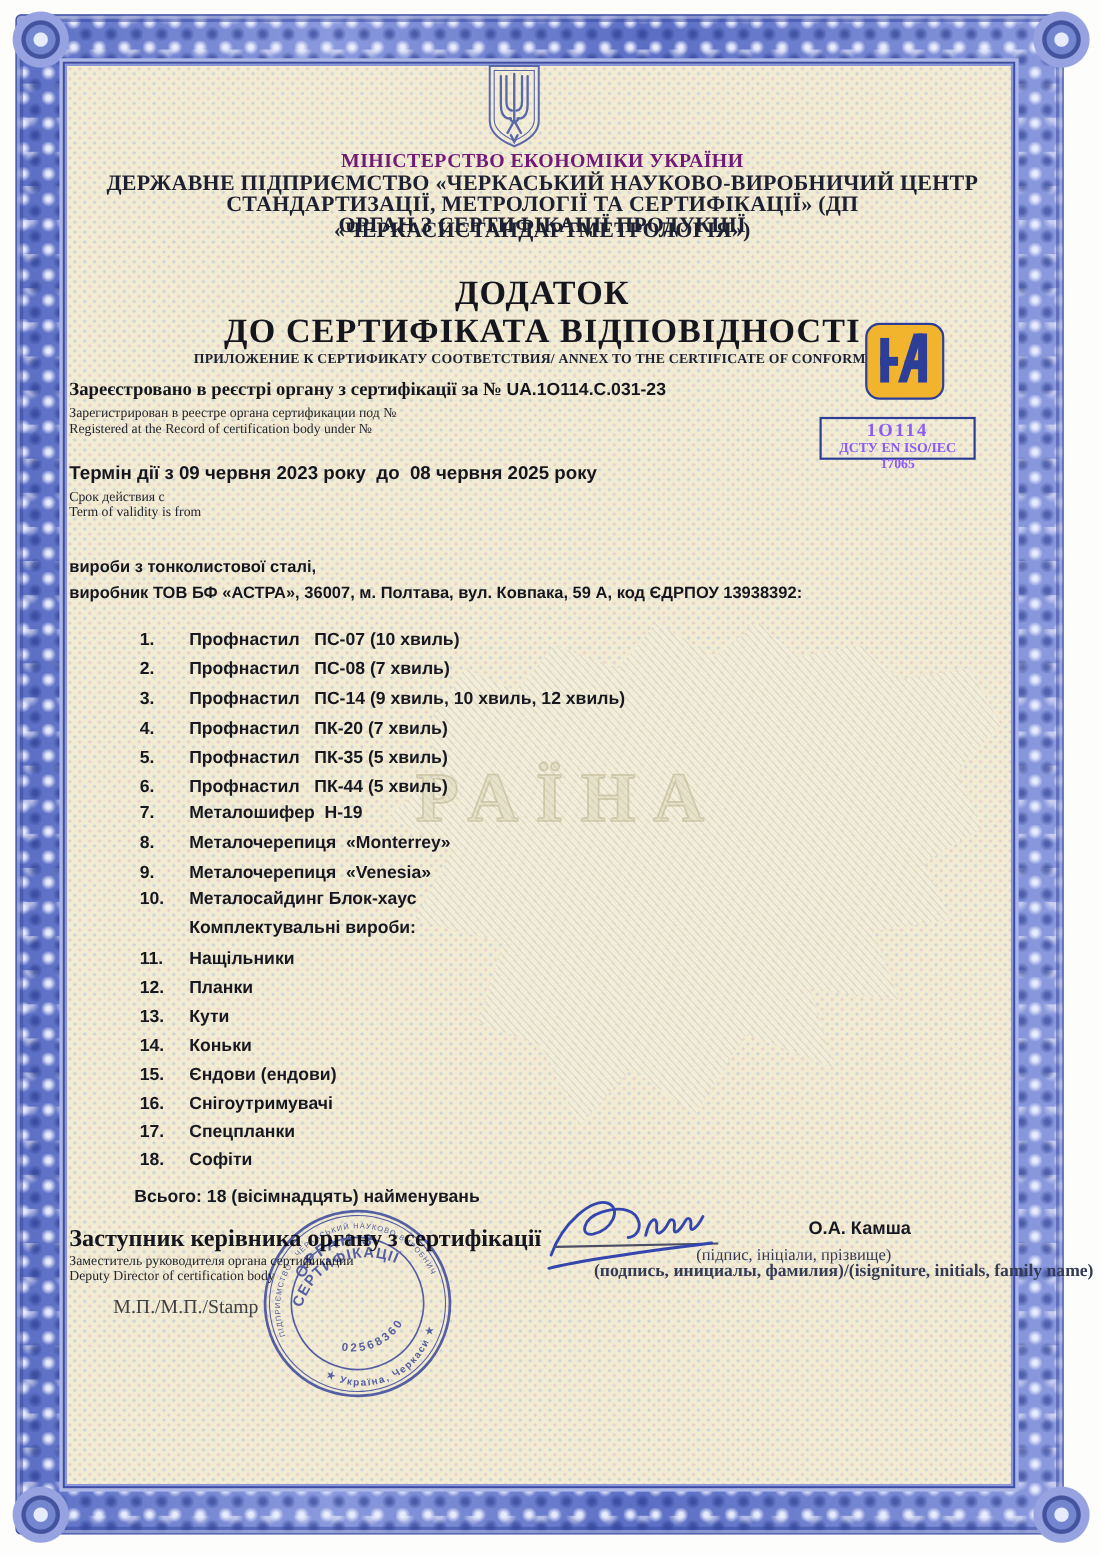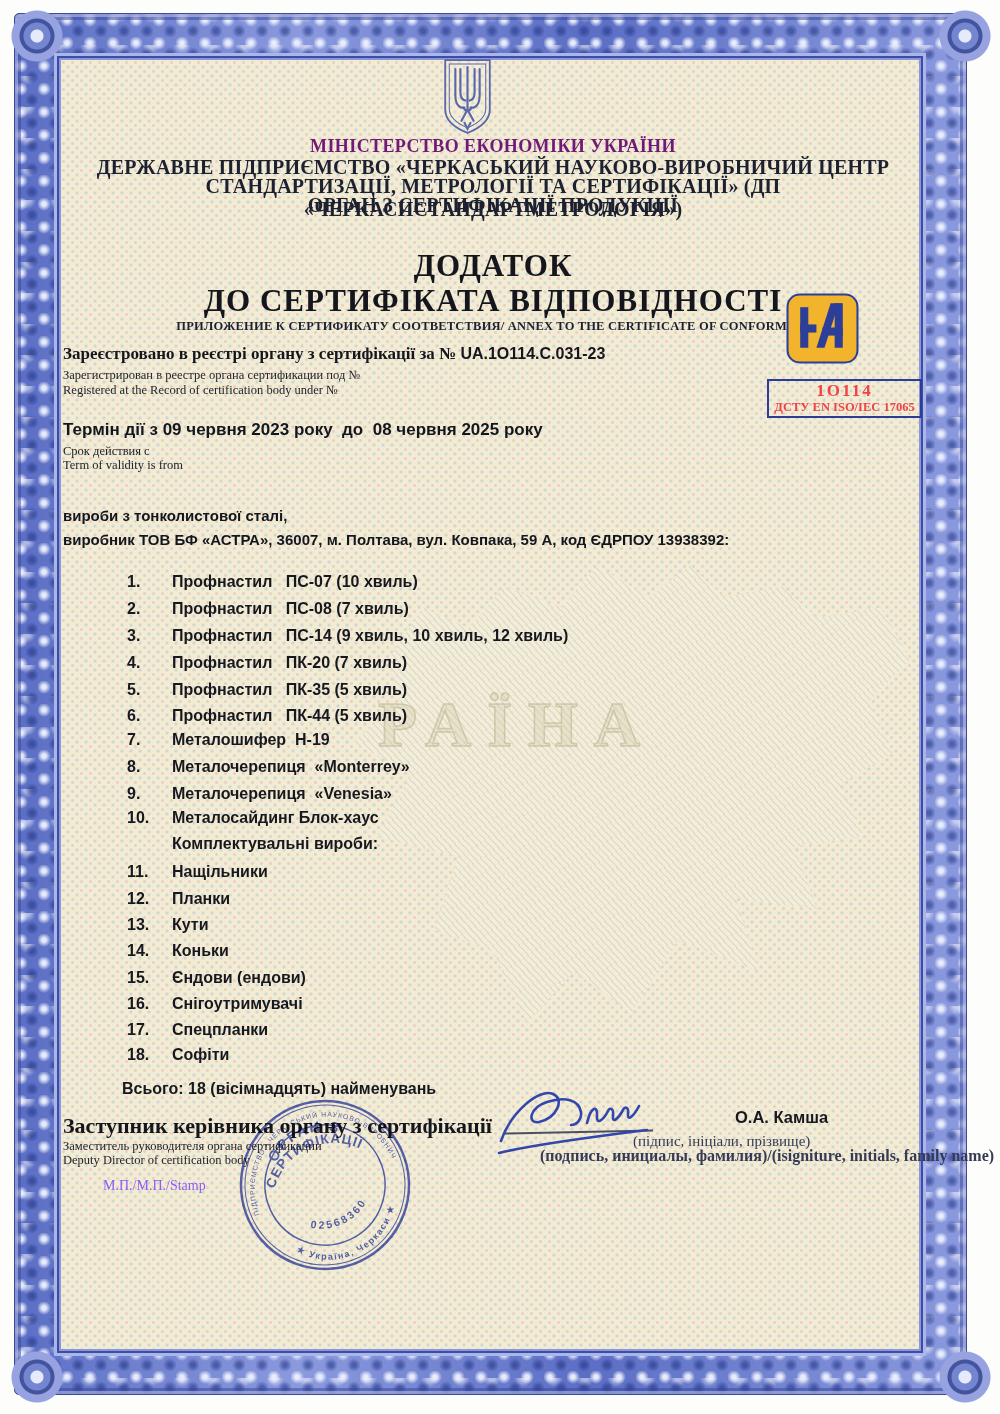--- a/index.html
+++ b/index.html
@@ -69,22 +69,22 @@
   .sans-b { font-family:"Liberation Sans", sans-serif; font-weight:bold; font-size:17px; color:#15161d; }
   .sans-b15 { font-family:"Liberation Sans", sans-serif; font-weight:bold; font-size:15px; color:#15161d; }
   .sans-b16 { font-family:"Liberation Sans", sans-serif; font-weight:bold; font-size:16px; color:#17181f; }
   .reg-num { font-family:"Liberation Sans", sans-serif; font-weight:bold; font-size:16px; }
 
   .list-row { position:absolute; left:127px; white-space:pre; font-family:"Liberation Sans", sans-serif; font-weight:bold; font-size:16px; color:#17181f; }
   .list-row .num { display:inline-block; width:45px; }
 
   
   .accr-box {
-    position:absolute; left:767px; top:379px; width:155px; height:39px;
-    border:2px solid #2c3d96; text-align:center; color:#ef4444;
+    position:absolute; left:745px; top:379px; width:142px; height:39px;
+    border:2px solid #2c3d96; text-align:center; color:#8b5cf6;
     font-family:"Liberation Serif", serif; font-weight:bold; z-index:2;
     padding-top:1px;
   }
   .accr-box .num  { font-size:17px; letter-spacing:2px; line-height:18px; }
   .accr-box .std  { font-size:12.5px; line-height:14px; }
 
   .sig-line { position:absolute; left:505px; top:1131px; width:148px; height:2px; background:#4b4f63; transform:rotate(-1.2deg); z-index:2; }
 
   .stamp-wrap { position:absolute; left:237px; top:1097px; width:176px; height:176px; z-index:4; transform:rotate(-25deg); opacity:.88; mix-blend-mode:multiply; }
   .sig-wrap { position:absolute; left:495px; top:1078px; width:190px; height:88px; z-index:3; }
@@ -180,21 +180,21 @@
     <div class="list-row" style="top:969px;"><span class="num">15.</span><span>Єндови (ендови)</span></div>
     <div class="list-row" style="top:995px;"><span class="num">16.</span><span>Снігоутримувачі</span></div>
     <div class="list-row" style="top:1021px;"><span class="num">17.</span><span>Спецпланки</span></div>
     <div class="list-row" style="top:1046px;"><span class="num">18.</span><span>Софіти</span></div>
 
     <div class="abs sans-b16" style="left:122px; top:1080px;">Всього: 18 (вісімнадцять) найменувань</div>
 
     <div class="abs ser-b" style="left:63px; top:1113px; font-size:22px;">Заступник керівника органу з сертифікації</div>
     <div class="abs ser-s" style="left:63px; top:1139px;">Заместитель руководителя органа сертификации</div>
     <div class="abs ser-s" style="left:63px; top:1153px;">Deputy Director of certification body</div>
-    <div class="abs" style="left:103px; top:1178px; font-size:14px; color:#8b5cf6;">М.П./М.П./Stamp</div>
+    <div class="abs" style="left:103px; top:1178px; font-size:18px; color:#404040;">М.П./М.П./Stamp</div>
 
     <div class="abs sans-b16" style="left:735px; top:1108px; font-size:16.5px;">О.А. Камша</div>
     <div class="abs ser-s" style="left:633px; top:1133px; font-size:15px; color:#353a55;">(підпис, ініціали, прізвище)</div>
     <div class="abs ser-s" style="left:540px; top:1147px; font-size:16px; color:#353a55;font-weight:bold;">(подпись, инициалы, фамилия)/(isigniture, initials, family name)</div>
   </div>
 
   <div class="sig-wrap">
     <svg width="190" height="88" viewBox="0 0 190 88">
       <g fill="none" stroke="#3346ad" stroke-width="2.6" stroke-linecap="round">
         <path d="M6,63 C16,34 44,10 58,16 C70,21 62,40 44,44 C32,46 34,30 52,24 C70,18 84,22 86,34 C87,41 82,47 76,47"></path>

